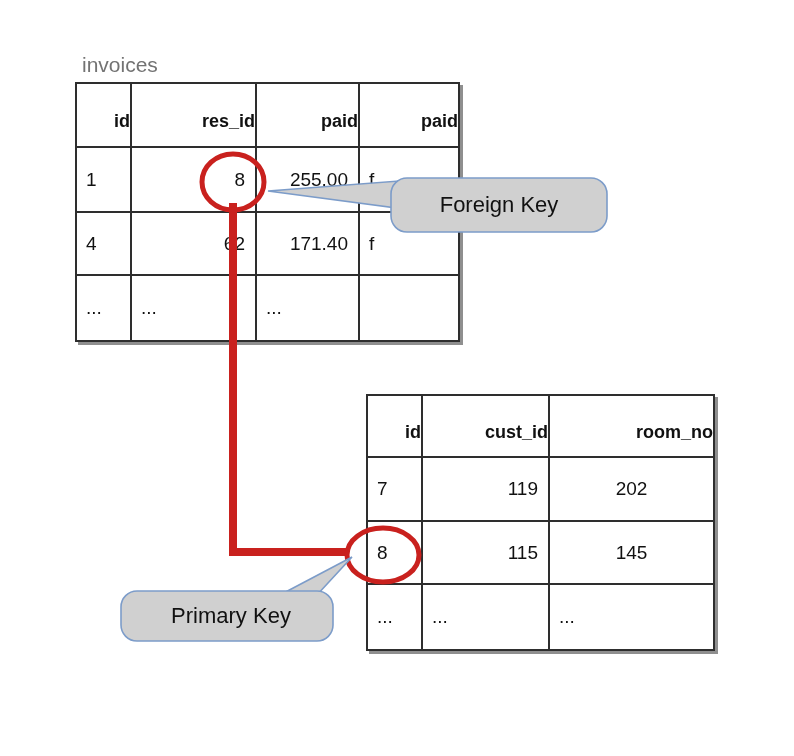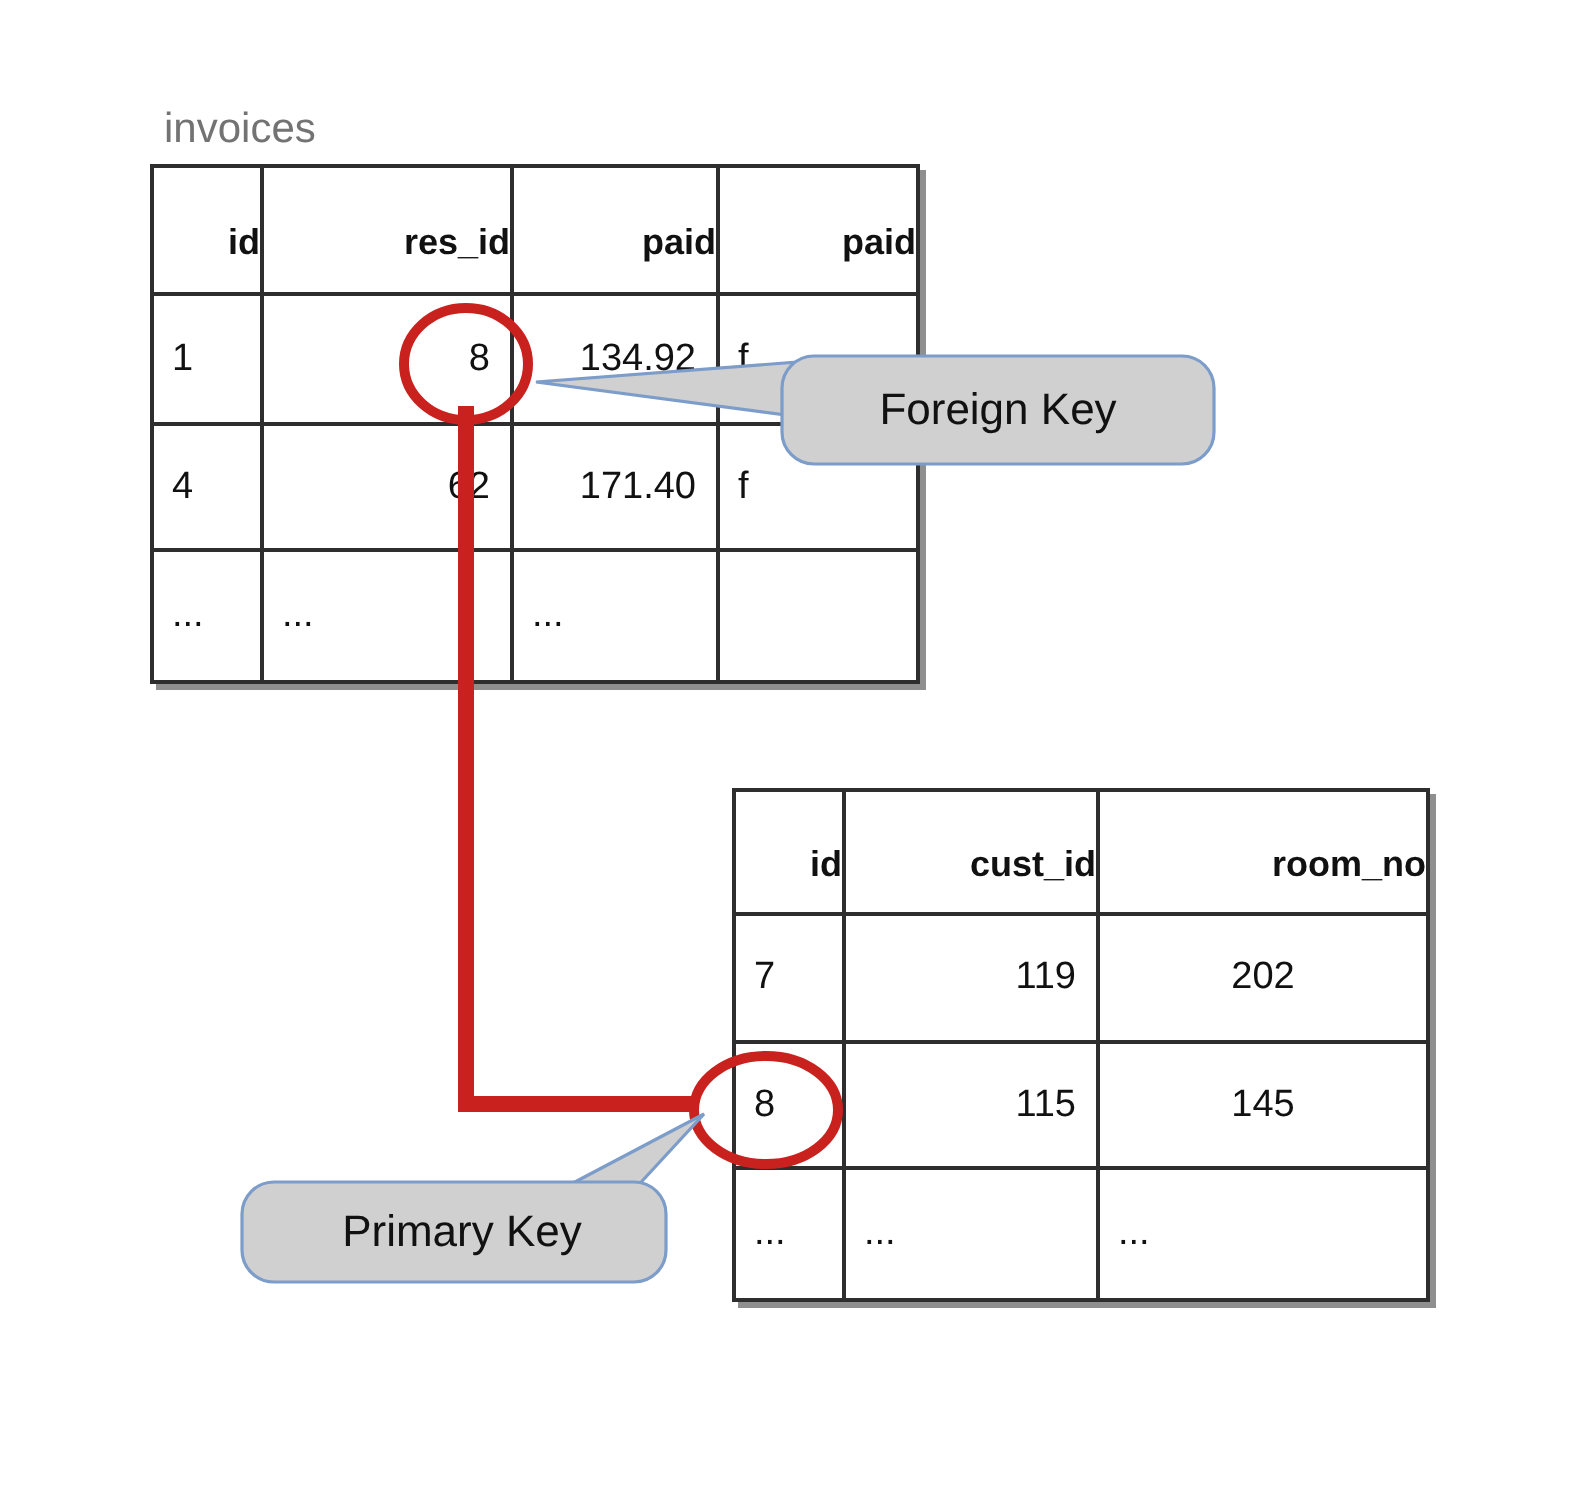--- a/index.html
+++ b/index.html
@@ -95,21 +95,21 @@
     <tbody>
         <tr style="height:64px">
       <th>id</th>
       <th>res_id</th>
       <th>paid</th>
       <th>paid</th>
     </tr>
     <tr style="height:65px">
       <td class="al">1</td>
       <td class="ar">8</td>
-      <td class="ar">134.92</td>
+      <td class="ar">255.00</td>
       <td class="al">f</td>
     </tr>
     <tr style="height:63px">
       <td class="al">4</td>
       <td class="ar">62</td>
       <td class="ar">171.40</td>
       <td class="al">f</td>
     </tr>
     <tr style="height:66px">
       <td class="al">...</td>

